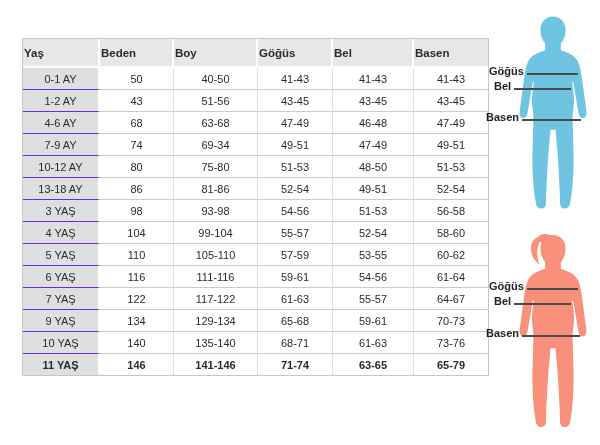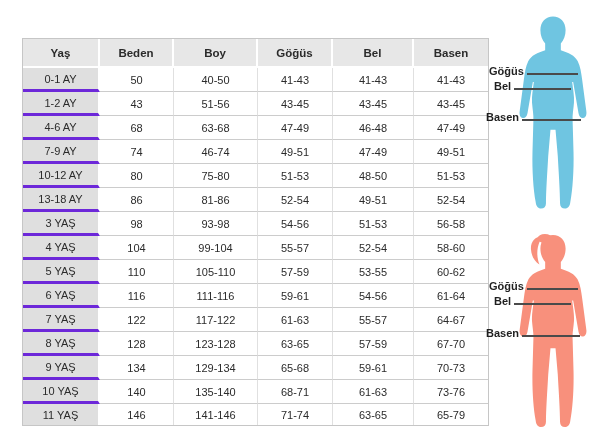--- a/index.html
+++ b/index.html
@@ -28,41 +28,41 @@
     border: 1px solid #c6c6c6;
     table-layout: fixed;
     font-size: 11px;
     color: #2b2b2b;
   }
   table.size-table th {
     background: #e7e7e7;
     height: 25px;
     font-size: 11.5px;
     font-weight: bold;
-    text-align: center;
+    text-align: left;
     border-right: 2px solid #ffffff;
     border-bottom: 2px solid #ffffff;
   }
   table.size-table th:last-child { border-right: none; }
   table.size-table td {
     background: #ffffff;
     height: 19px;
     text-align: center;
     border-bottom: 1px solid #cccccc;
     border-right: 1px solid #e0e0e0;
     overflow: hidden;
     white-space: nowrap;
   }
   table.size-table td:last-child { border-right: none; }
   table.size-table td:first-child {
     background: #dfdfdf;
     border-right: 2px solid #ffffff;
-    border-bottom: 3px solid #6d28d9;
-  }
-  table.size-table tr:last-child td { border-bottom: none; }
+    border-bottom: 1px solid #6d28d9;
+  }
+  table.size-table tr:last-child td { border-bottom: none; font-weight: bold; }
 
   
   .figure {
     position: absolute;
     width: 90px;
   }
   .figure-top    { left: 508px; top: 8px;   height: 213px; }
   .figure-bottom { left: 508px; top: 224px; height: 218px; }
   .figure svg { width: 100%; height: 100%; display: block; }
 
@@ -141,21 +141,21 @@
           <td>4-6 AY</td>
           <td>68</td>
           <td>63-68</td>
           <td>47-49</td>
           <td>46-48</td>
           <td>47-49</td>
         </tr>
         <tr>
           <td>7-9 AY</td>
           <td>74</td>
-          <td>46-74</td>
+          <td>69-34</td>
           <td>49-51</td>
           <td>47-49</td>
           <td>49-51</td>
         </tr>
         <tr>
           <td>10-12 AY</td>
           <td>80</td>
           <td>75-80</td>
           <td>51-53</td>
           <td>48-50</td>
@@ -201,28 +201,20 @@
           <td>54-56</td>
           <td>61-64</td>
         </tr>
         <tr>
           <td>7 YAŞ</td>
           <td>122</td>
           <td>117-122</td>
           <td>61-63</td>
           <td>55-57</td>
           <td>64-67</td>
-        </tr>
-        <tr>
-          <td>8 YAŞ</td>
-          <td>128</td>
-          <td>123-128</td>
-          <td>63-65</td>
-          <td>57-59</td>
-          <td>67-70</td>
         </tr>
         <tr>
           <td>9 YAŞ</td>
           <td>134</td>
           <td>129-134</td>
           <td>65-68</td>
           <td>59-61</td>
           <td>70-73</td>
         </tr>
         <tr>

